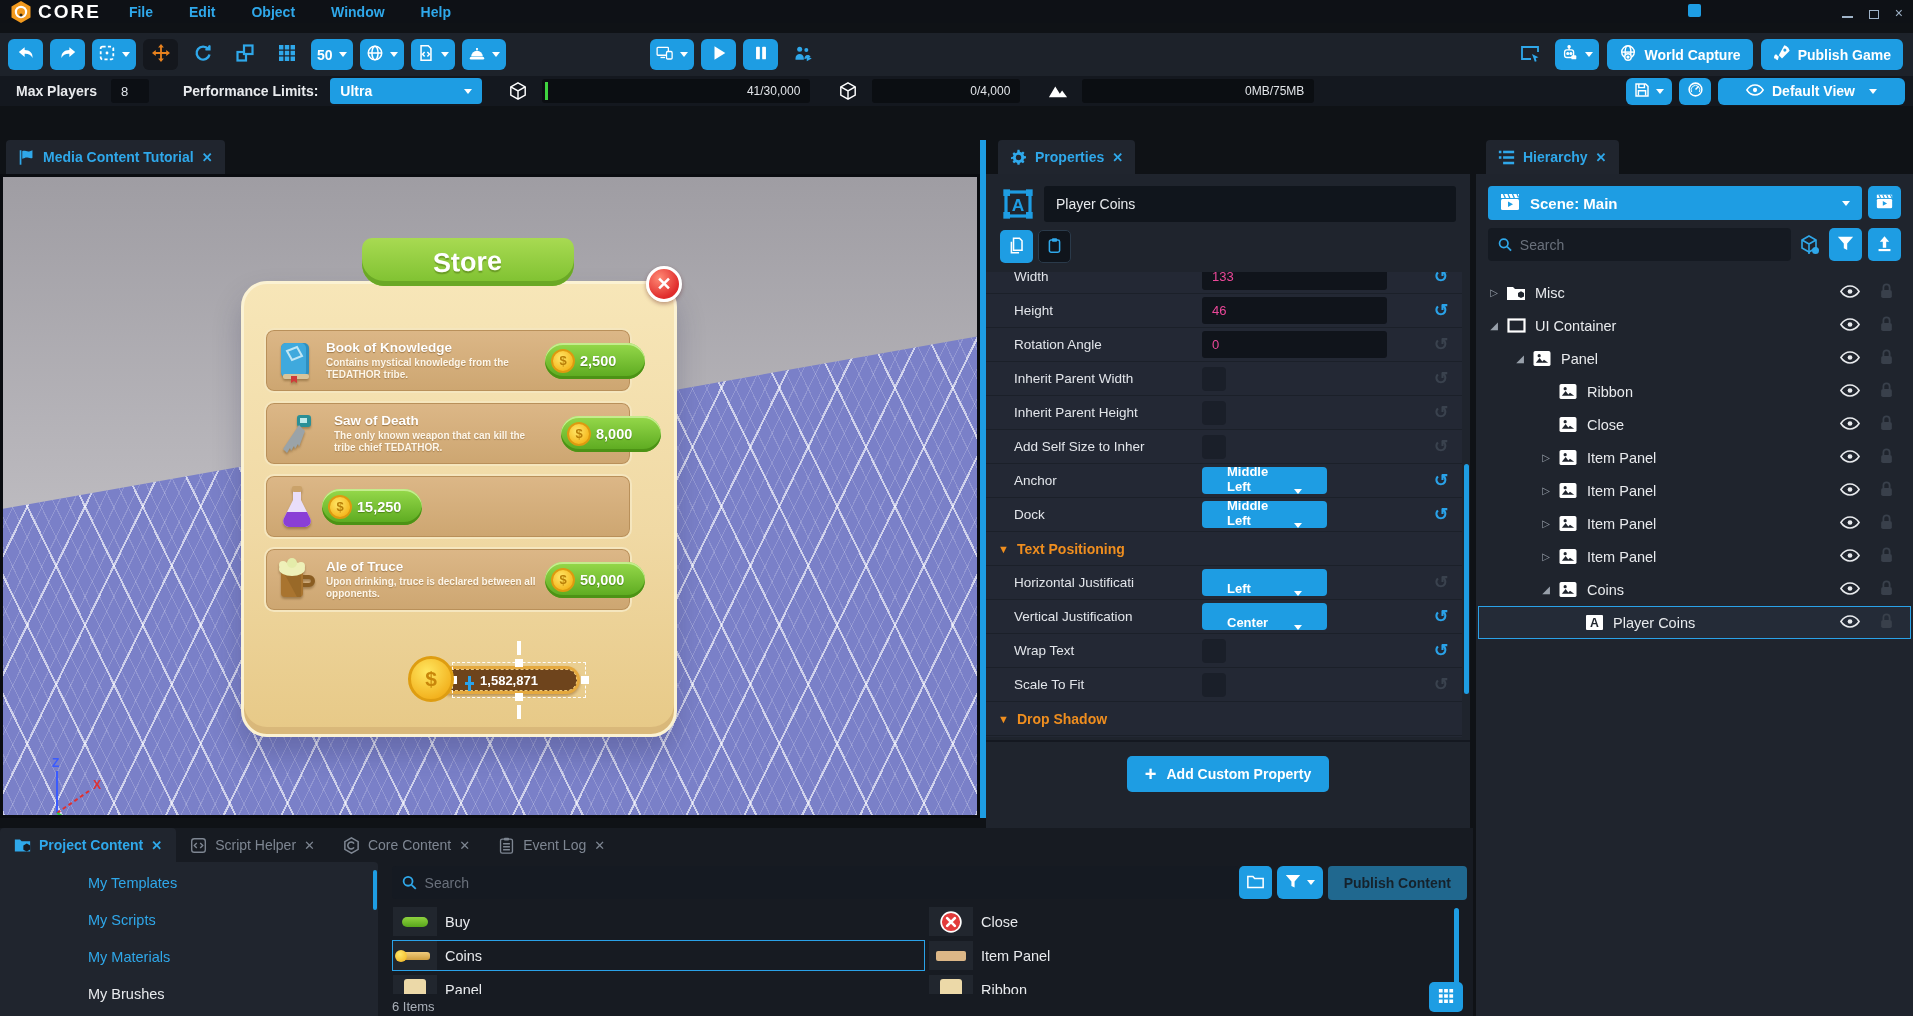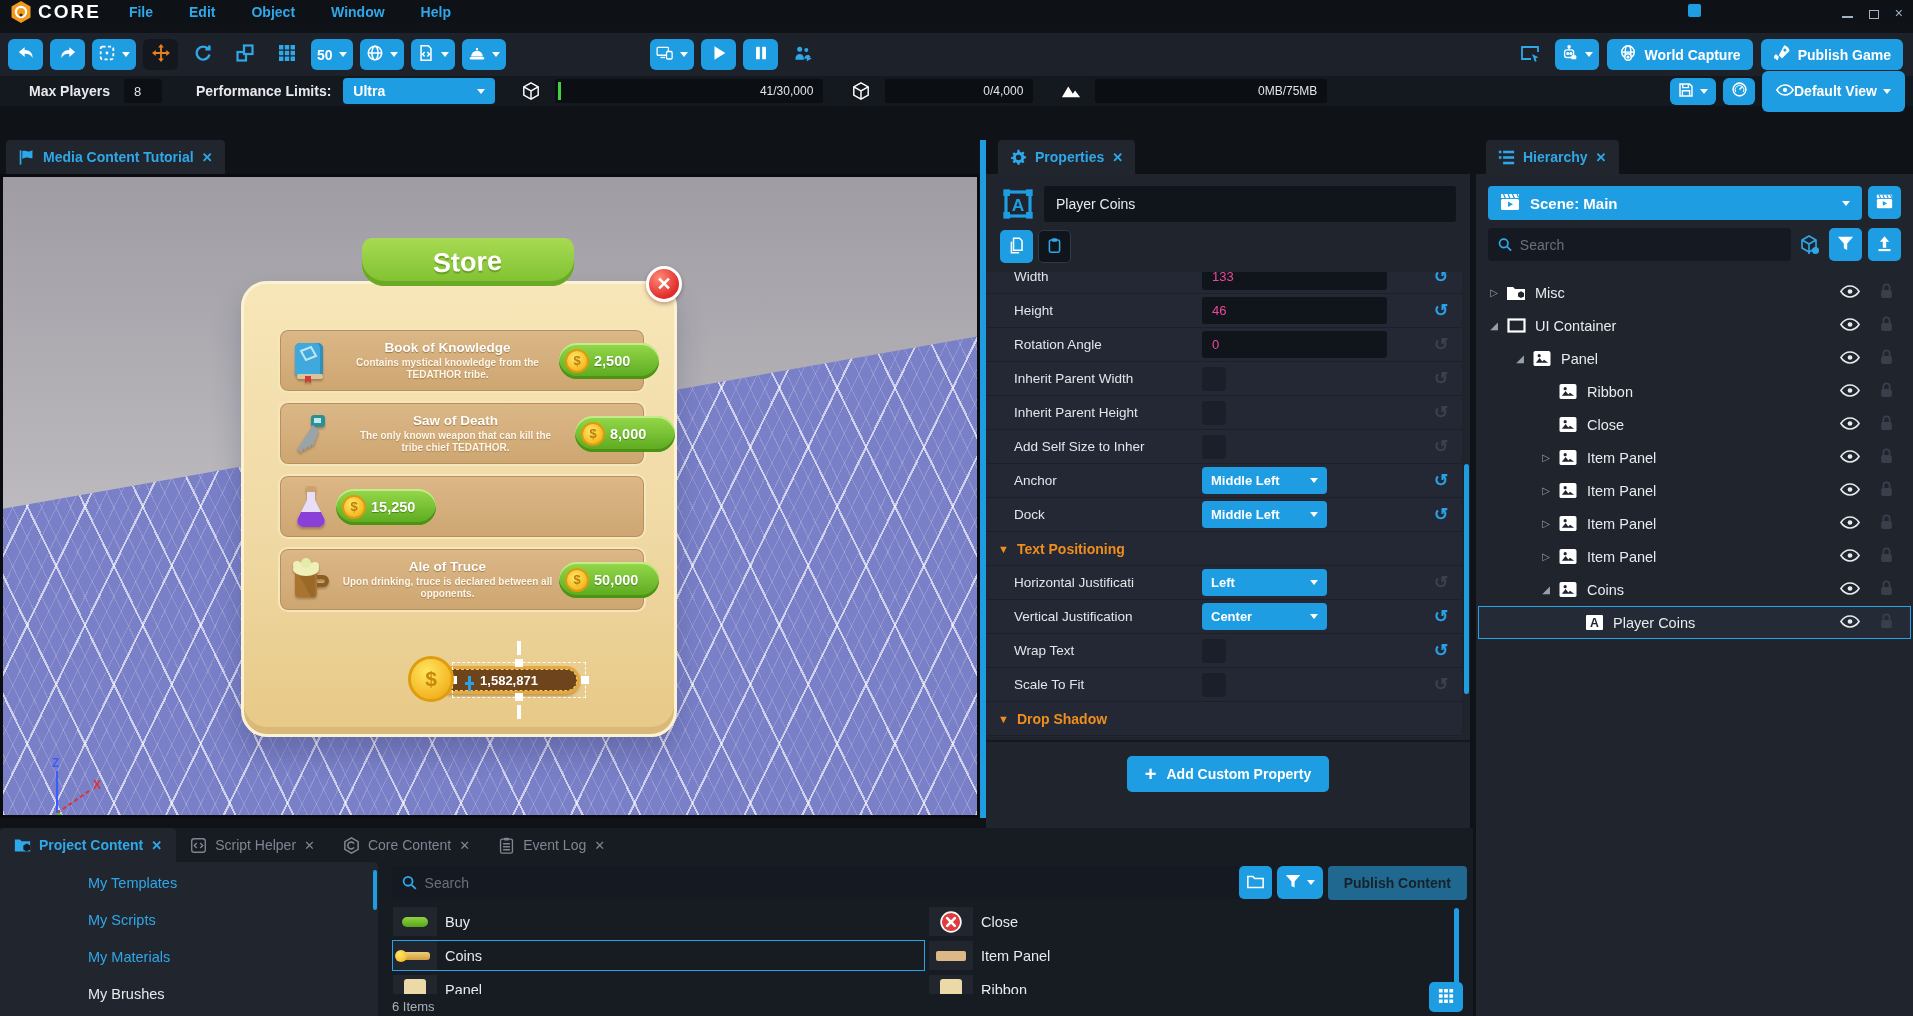--- a/index.html
+++ b/index.html
@@ -63,21 +63,21 @@
   
   .store { position:absolute; left:238px; top:104px; width:436px; height:456px;
     background:linear-gradient(180deg,#f7e6b8 0%,#f0d9a4 55%,#e7c987 100%);
     border:3px solid #fbf2d3; border-radius:26px; box-shadow:0 16px 28px rgba(40,40,80,.25), inset 0 -7px 0 #d9b87a; }
   .ribbon { position:absolute; left:118px; top:-46px; width:212px; height:48px; background:linear-gradient(180deg,#a8da52,#7dc02f); border-radius:10px 10px 22px 22px; display:flex; align-items:center; justify-content:center; box-shadow:inset 0 -5px 0 #6aa826; }
   .ribbon::before,.ribbon::after { content:""; position:absolute; top:12px; width:52px; height:42px; background:#8cc83a; z-index:-1; }
   .ribbon::before { left:-40px; clip-path:polygon(0 0,100% 12%,100% 88%,0 100%,30% 50%); transform:rotate(-8deg); }
   .ribbon::after { right:-40px; clip-path:polygon(100% 0,0 12%,0 88%,100% 100%,70% 50%); transform:rotate(8deg); }
   .ribbon-title { color:#fff; font-size:27px; font-weight:bold; text-shadow:0 2px 1px rgba(80,120,20,.55); transform:rotate(-2deg); }
   .store-close { position:absolute; right:-8px; top:-18px; width:36px; height:36px; border-radius:50%; background:radial-gradient(circle at 35% 30%,#ff8a75,#e02b2b 70%); border:3px solid #fff; box-shadow:0 2px 4px rgba(100,30,30,.4); display:flex; align-items:center; justify-content:center; color:#fff; font-weight:bold; font-size:18px; }
-  .store-item { position:absolute; left:34px; width:368px; height:65px; background:linear-gradient(180deg,#dcb787,#cda671); border:2px solid #f5e6be; border-radius:10px; box-shadow:inset 0 0 0 1px #b9905a; display:flex; align-items:center;text-align:center; }
+  .store-item { position:absolute; left:20px; width:368px; height:65px; background:linear-gradient(180deg,#dcb787,#cda671); border:2px solid #f5e6be; border-radius:10px; box-shadow:inset 0 0 0 1px #b9905a; display:flex; align-items:center; }
   .si-icon { width:52px; height:52px; margin-left:4px; flex:none; display:flex; align-items:center; justify-content:center; }
   .si-icon svg { width:46px; height:46px; filter:drop-shadow(0 2px 1px rgba(90,60,20,.4)); }
   .si-text { flex:1; padding-left:4px; padding-right:4px; }
   .si-name { color:#fff; font-weight:bold; font-size:13.5px; text-shadow:0 1px 1px rgba(120,80,30,.6); }
   .si-desc { color:#fdf6e9; font-size:10px; font-weight:bold; line-height:1.25; margin-top:2px; text-shadow:0 1px 1px rgba(120,80,30,.45); width:215px; }
   .si-price { width:100px; height:36px; margin-right:8px; flex:none; border-radius:18px; background:linear-gradient(180deg,#96d94b,#5aa81e); box-shadow:inset 0 2px 0 #c4ec8d, inset 0 -3px 0 #4c9215; display:flex; align-items:center; gap:5px; padding-left:6px; }
   .coin { width:24px; height:24px; border-radius:50%; background:radial-gradient(circle at 40% 35%,#ffe768,#f5b71e 75%); border:2px solid #dd9a10; color:#b97f08; font-weight:bold; font-size:13px; display:flex; align-items:center; justify-content:center; flex:none; }
   .si-price .amt { color:#fff; font-weight:bold; font-size:14.5px; text-shadow:0 1px 1px rgba(60,110,10,.7); }
   .coin-counter { position:absolute; left:164px; top:372px; width:180px; height:48px; }
   .cc-bar { position:absolute; left:30px; top:10px; width:142px; height:28px; background:#e5a93e; border-radius:14px; padding:3px; box-shadow:0 2px 3px rgba(120,70,20,.4); }
@@ -107,21 +107,21 @@
   .search-box input::placeholder { color:#6a717c; }
   .sq-btn { width:33px; height:33px; flex:none; border-radius:5px; }
   .sq-btn svg { width:17px; height:17px; }
   .sq-btn.alt { background:#10151c; color:#2fa8ea; border:1px solid #2a3a4a; }
   .prows { position:absolute; left:0; top:98px; right:8px; height:465px; overflow:hidden; background:#232834; }
   .prow { height:34px; display:flex; align-items:center; padding-left:28px; border-bottom:1px solid #1b2029; position:relative; }
   .prow .plabel { width:188px; color:#e2e5ea; font-size:13.5px; white-space:nowrap; overflow:hidden; }
   .prow .pctl { width:190px; display:flex; }
   .num-field { width:185px; height:27px; background:#10141b; border-radius:3px; color:#ec4899; font-size:13px; display:flex; align-items:center; padding:0 10px; }
   .checkbox { width:24px; height:24px; background:#1a1f29; border-radius:4px; cursor:pointer; }
-  .pdd { width:125px; height:27px; padding:0 9px; font-size:13px; justify-content:space-between; }
+  .pdd { width:125px; height:27px; padding:0 25px; font-size:13px; justify-content:space-between;align-items:flex-end; }
   .reset { position:absolute; right:14px; font-size:17px; font-weight:bold; transform:scaleX(-1); cursor:pointer; }
   .reset.on { color:#2aa2e8; } .reset.off { color:#3a424e; }
   .prow-header { height:34px; display:flex; align-items:center; gap:8px; padding-left:12px; border-bottom:1px solid #1b2029; color:#ef8e1f; font-weight:bold; font-size:14px; }
   .prow-header .tri { color:#ef8e1f; font-size:11px; }
   .props-footer { position:absolute; left:0; bottom:0; width:100%; height:88px; background:#1f242d; border-top:2px solid #141820; display:flex; align-items:flex-start; justify-content:center; padding-top:14px; }
   .add-custom { height:36px; padding:0 18px; font-weight:bold; font-size:14px; gap:10px; border-radius:5px; }
   .plus-ic { font-size:20px; font-weight:bold; line-height:20px; }
 
   
   .scene-row { position:absolute; left:12px; top:12px; right:12px; height:34px; display:flex; gap:6px; }
@@ -334,21 +334,21 @@
               <circle cx="13.2" cy="6.8" r="1.7" fill="#1e9de3"></circle>
               <path d="M6 13.5l-4 1.2 1 2.3 2.3 1 1.2-4z"></path>
               <path d="M3.5 11.5c-1.8.6-2.4 2.4-2.4 4.6 2.2 0 4-.6 4.6-2.4z"></path>
             </svg></span>
         <span>Publish Game</span>
       </div>
     </div>
   </div>
 
   <div class="statusbar">
-    <span class="sb-label" style="margin-left:29px">Max Players</span>
+    <span class="sb-label" style="margin-left:16px">Max Players</span>
     <input class="sb-input" style="margin-left: 14px;" value="8">
     <span class="sb-label" style="margin-left:34px">Performance Limits:</span>
     <div class="dd-blue" style="margin-left:12px;width:152px;height:26px;padding:0 10px;justify-content:space-between">
       <span>Ultra</span>
       <span class="caret"></span>
     </div>
     <div id="stats-row" style="display:flex;align-items:center">
         <span class="sb-ic" style="margin-left: 26px;">
           <svg width="20" height="20" viewBox="0 0 20 20" fill="#fff">
             <path d="M10 1l8 4.5v9L10 19l-8-4.5v-9z" fill="none" stroke="#fff" stroke-width="1.6"></path>
@@ -378,21 +378,21 @@
             </svg></span>
         <span class="caret"></span>
       </div>
       <div class="btn" style="height:27px;width:32px">
         <span><svg width="17" height="17" viewBox="0 0 20 20" fill="none" stroke="#fff" stroke-width="1.8">
               <circle cx="10" cy="10" r="7.5"></circle>
               <path d="M10 10l3.8-3.8"></path>
               <path d="M5.5 13a5.2 5.2 0 1 1 9 0" stroke-width="1.1"></path>
             </svg></span>
       </div>
-      <div class="btn" style="height:41px;padding:0 14px;font-weight:bold;font-size:14px">
+      <div class="btn" style="height:27px;padding:0 28px;gap:8px;font-weight:bold;font-size:14px">
         <span><svg width="18" height="12" viewBox="0 0 22 14" fill="none" stroke="#fff" stroke-width="1.8">
               <path d="M1 7s4-6 10-6 10 6 10 6-4 6-10 6S1 7 1 7z"></path>
               <circle cx="11" cy="7" r="2.6" fill="#fff" stroke="none"></circle>
             </svg></span>
         <span>Default View</span>
         <span class="caret"></span>
       </div>
     </div>
   </div>
 

